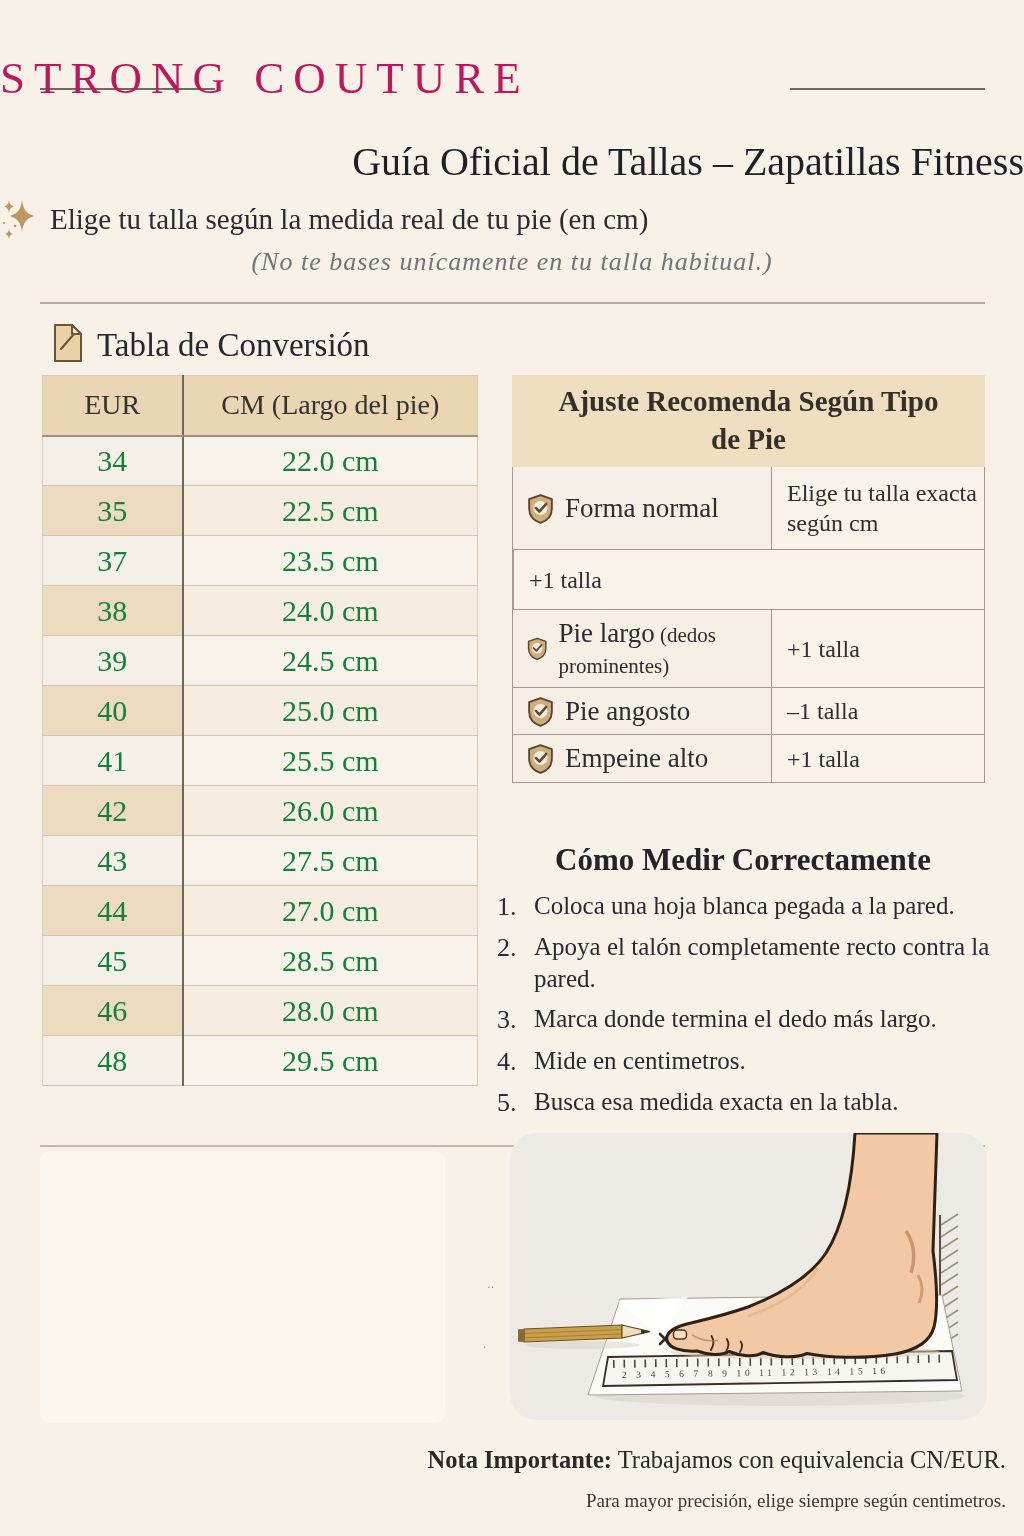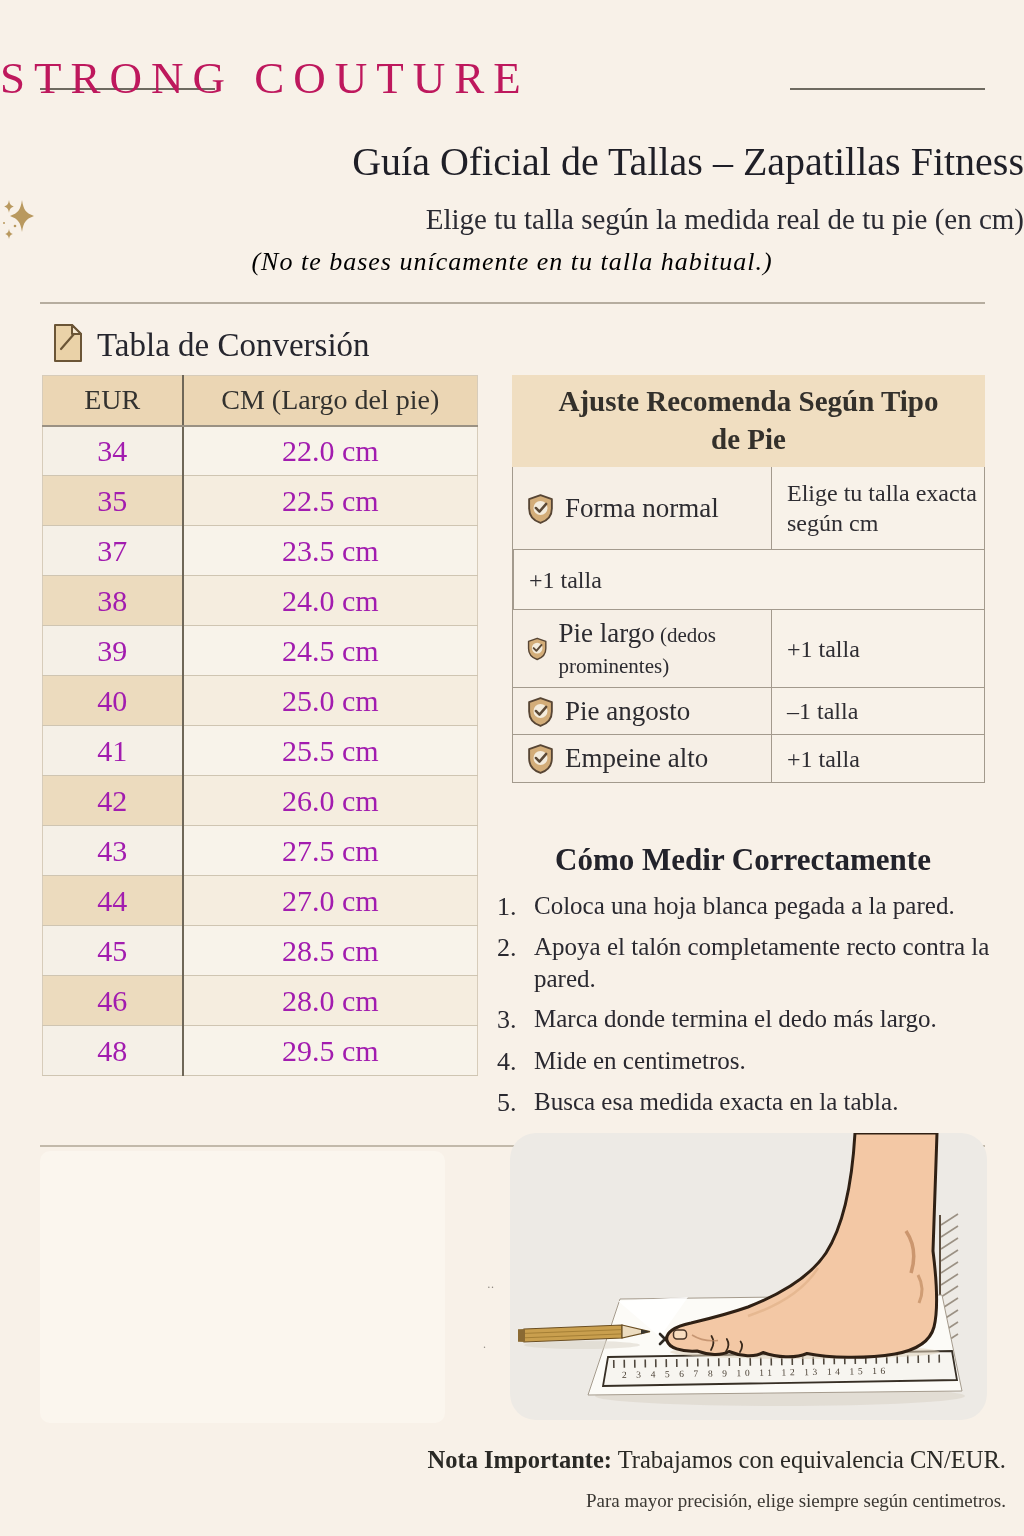--- a/index.html
+++ b/index.html
@@ -11,39 +11,39 @@
   }
   
   .brand { position:absolute; left:0; top:52px; width:100%; text-align:left;
     font-size:45px; letter-spacing:9px; font-weight:400; color:#be185d; }
   .rule { position:absolute; height:2px; background:#6e6a60; top:88px; }
   .rule.left  { left:40px;  width:175px; }
   .rule.right { left:790px; width:195px; }
   .doc-title { position:absolute; left:0; top:126px; width:100%; text-align:right;
     font-size:40px; font-weight:400; color:#1f1f27;margin-top:12px; }
   .subtitle-row { position:absolute; left:0; top:196px; width:100%;
-    display:flex; justify-content:space-between; align-items:center; gap:10px; }
+    display:flex; justify-content:flex-start; align-items:center; gap:10px; }
   .subtitle-row .txt { font-size:29px; color:#2a2a32; }
   .note-line { position:absolute; left:0; top:247px; width:100%; text-align:center;
-    font-style:italic; font-size:26px; letter-spacing:1px; color:#000000; }
+    font-style:italic; font-size:26px; letter-spacing:1px; color:#737373; }
   .divider { position:absolute; left:40px; width:945px; height:1.5px; background:#b6ad9f; }
   .divider.d1 { top:302px; }
   .divider.d2 { top:1145px; background:#c2b9aa; }
   .light-patch { position:absolute; left:40px; top:1151px; width:405px; height:272px;
     background:#fbf6ee; border-radius:10px; }
   
   .section-head { position:absolute; left:52px; top:322px; display:flex; align-items:flex-end; gap:13px; }
   .section-head .txt { font-size:33px; color:#26262e; }
   
   table.conv { position:absolute; left:42px; top:375px; width:436px;
     border-collapse:collapse; table-layout:fixed; border:1px solid #d7ccba; }
   table.conv col.c1 { width:140px; }
-  table.conv th { height:50px; background:#ebd6b4; font-weight:400; font-size:28px; color:#33322f;
+  table.conv th { height:60px; background:#ebd6b4; font-weight:400; font-size:28px; color:#33322f;
     border-bottom:2px solid #9a9183;margin-left:35px; }
-  table.conv td { height:50px; text-align:center; font-size:30px; color:#a21caf;
+  table.conv td { height:50px; text-align:center; font-size:30px; color:#15803d;
     border-bottom:1px solid #cfc5b2; }
   table.conv th:first-child, table.conv td:first-child { border-right:2px solid #6f6758; }
   table.conv th { text-align:center; }
   table.conv tr:nth-child(odd)  td { background:#f8f3ea; }
   table.conv tr:nth-child(odd)  td:first-child { background:#f5f0e7; }
   table.conv tr:nth-child(even) td { background:#f5EDdf; background:#f5eddf; }
   table.conv tr:nth-child(even) td:first-child { background:#ecdbbe; }
   
   .fit { position:absolute; left:512px; top:375px; width:473px; }
   .fit-header { background:#f0dec1; min-height:92px; display:flex; align-items:center;

